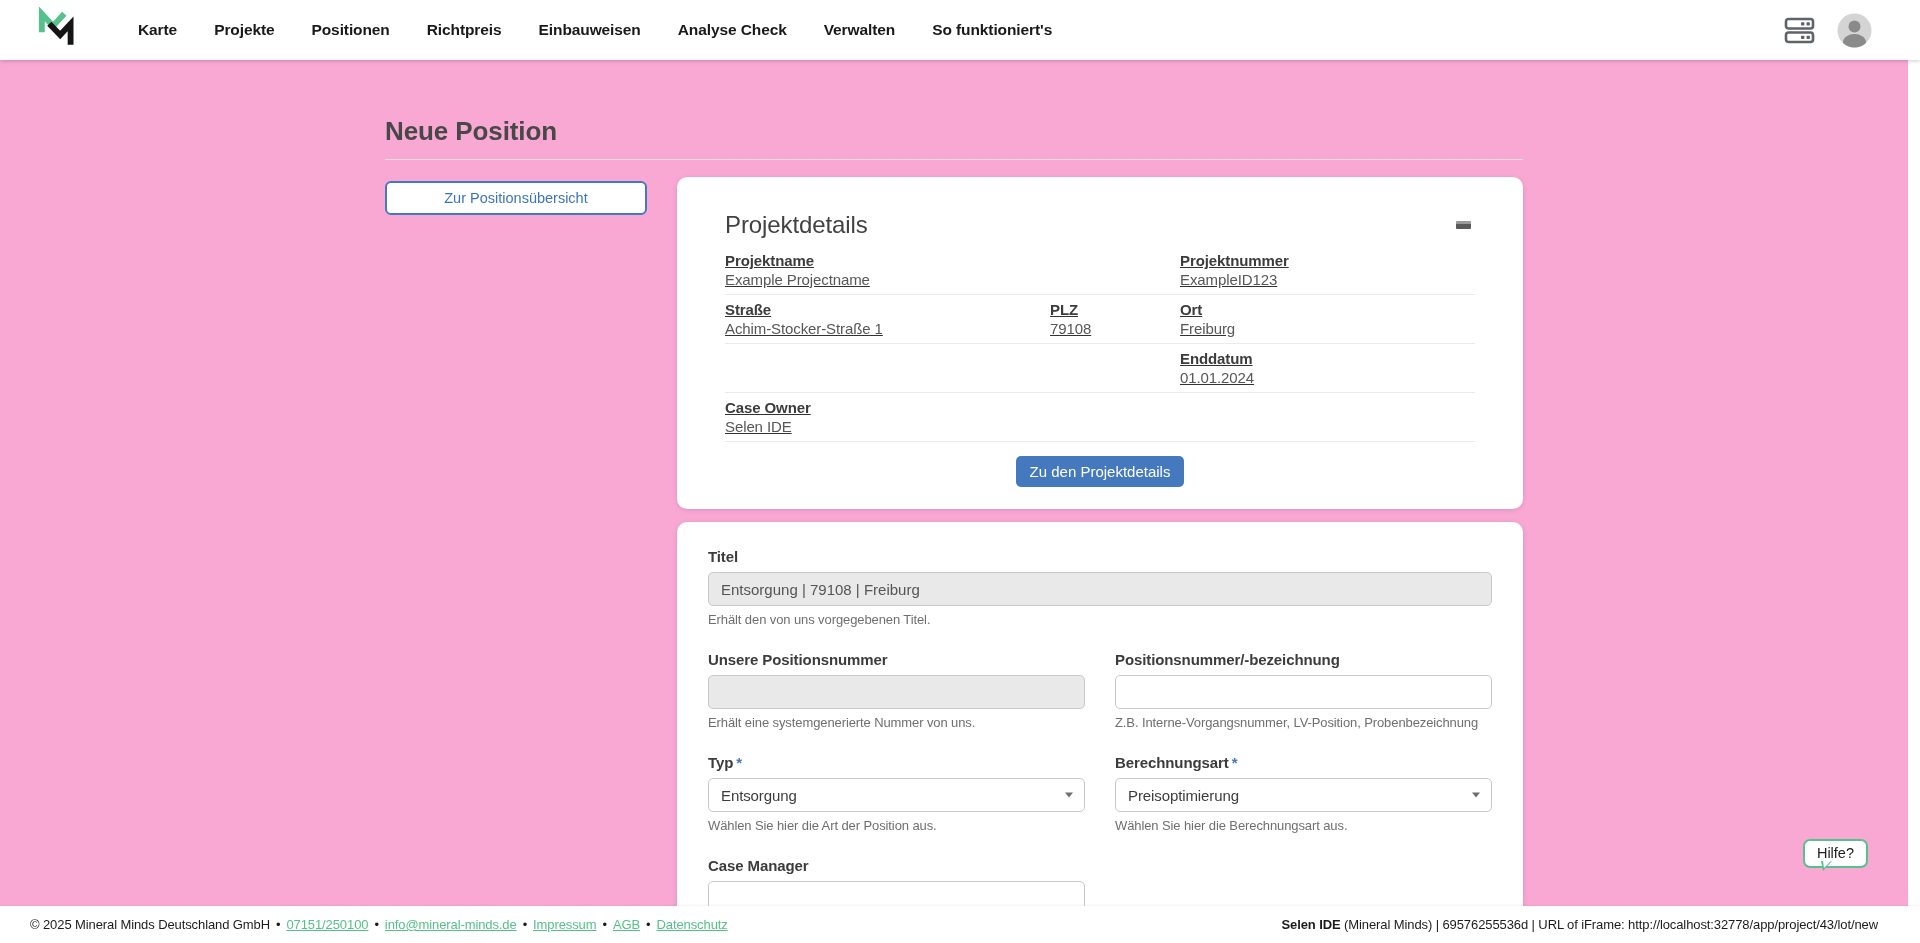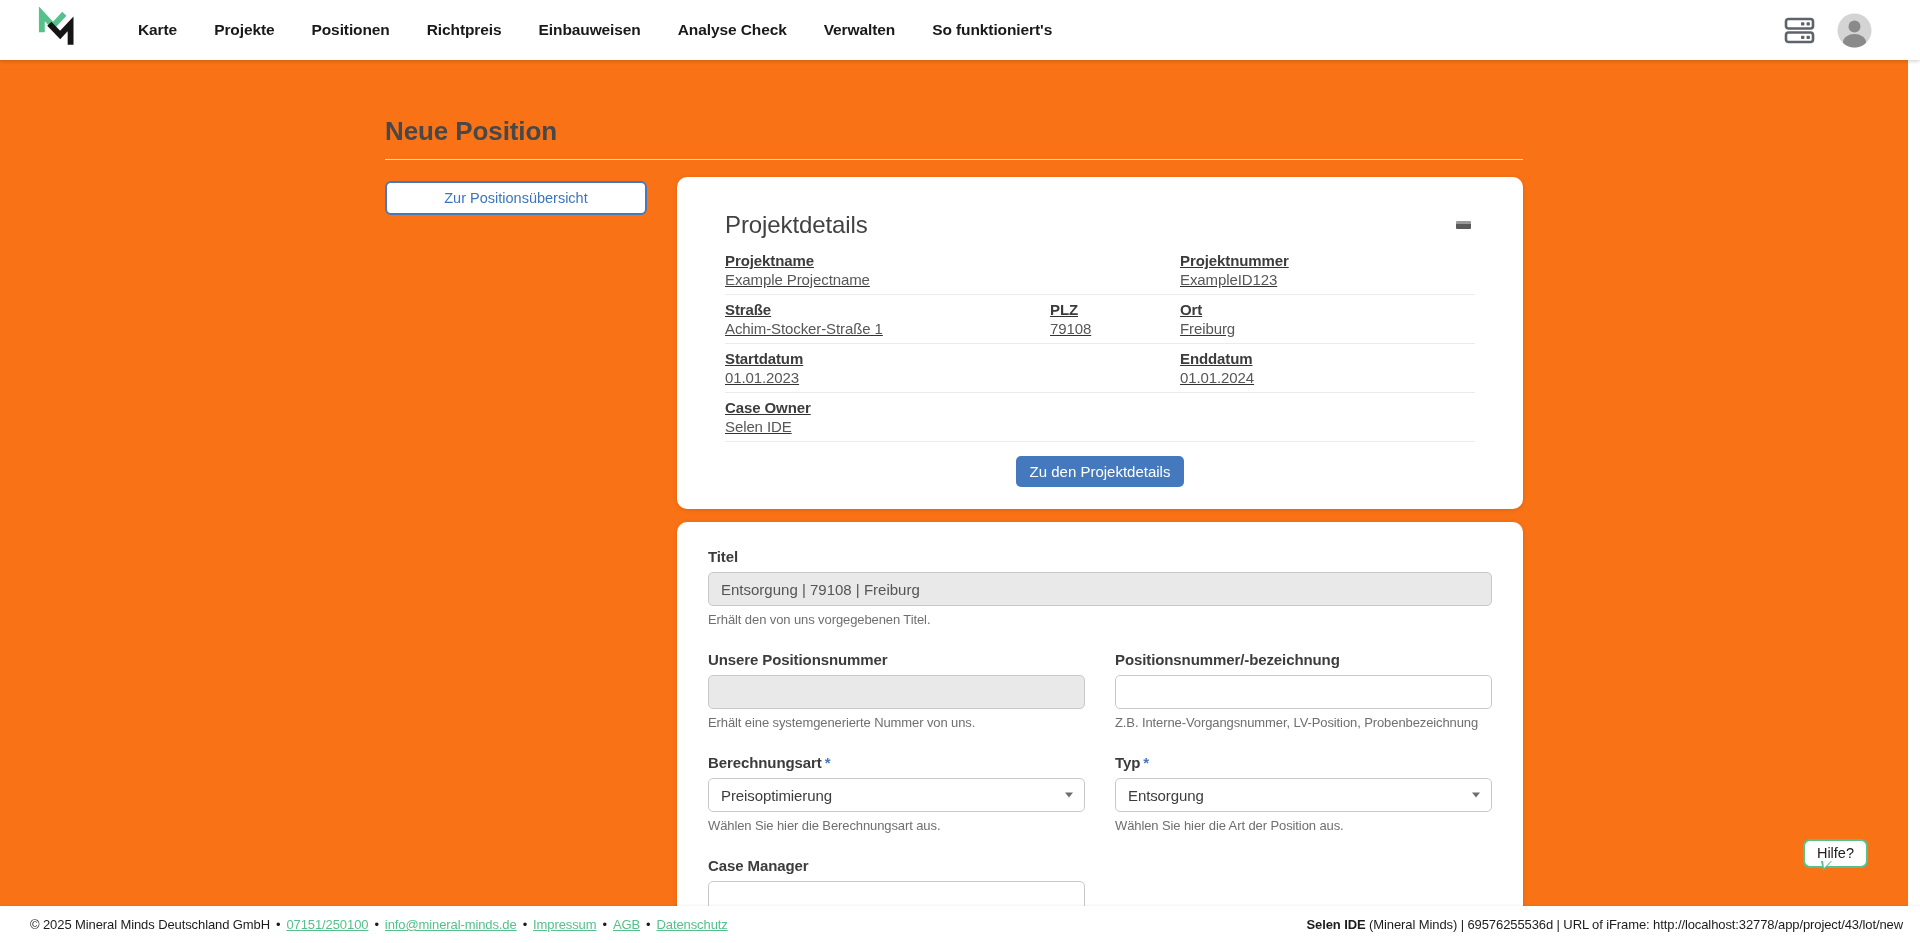--- a/index.html
+++ b/index.html
@@ -23,21 +23,21 @@
   .nav-links { display:flex; align-items:center; gap:37px; }
   .nav-link {
     font-size:15.5px; font-weight:700; color:#191919; cursor:pointer; white-space:nowrap;
   }
   .nav-right { margin-left:auto; margin-right:48px; display:flex; align-items:center; gap:22px; }
   .icon-btn { cursor:pointer; display:flex; align-items:center; }
 
   
   .viewport {
     position:absolute; top:60px; left:0; right:12px; bottom:0;
-    background:#f97316; overflow:hidden; z-index:1;
+    background:#f9a8d4; overflow:hidden; z-index:1;
   }
   .container { width:1138px; margin:56px auto 0 auto; }
   .page-title { margin:0; font-size:26px; font-weight:700; color:#484848; }
   .title-divider { border:none; border-top:1px solid #dedede; margin:12px 0 0 0; }
 
   .columns { display:flex; gap:30px; margin-top:17px; align-items:flex-start; }
   .left-col { width:262px; flex:0 0 262px; }
   .right-col { flex:1; }
 
   .btn-outline {
@@ -115,21 +115,21 @@
   .help-bubble::after {
     content:""; position:absolute; left:18px; bottom:-6px;
     border:4.5px solid transparent; border-top:7px solid #ffffff; border-left-width:1px; border-right-width:7px;
   }
 
   
   .footer {
     position:absolute; left:0; bottom:0; width:1920px; height:37px;
     background:#fff; z-index:25;
     display:flex; align-items:center; justify-content:space-between;
-    padding:0 17px 0 30px;
+    padding:0 42px 0 30px;
     font-size:13px; color:#1c1c1c;
     box-shadow:0 -1px 2px rgba(0,0,0,0.05);
   }
   .footer-left { display:flex; align-items:center; gap:6px; white-space:nowrap; }
   .footer-link { color:#55c08b; text-decoration:underline; cursor:pointer; }
   .footer-sep { color:#1c1c1c; }
   .footer-right { white-space:nowrap; }
   .footer-user { font-weight:700; }
 </style>
 </head>
@@ -220,24 +220,20 @@
               <div class="pd-cell-b">
                 <div class="pd-label">PLZ</div>
                 <div class="pd-value">79108</div>
               </div>
               <div class="pd-cell-c">
                 <div class="pd-label">Ort</div>
                 <div class="pd-value">Freiburg</div>
               </div>
             </div>
             <div class="pd-row">
-              <div class="pd-cell-a-wide">
-                <div class="pd-label">Startdatum</div>
-                <div class="pd-value">01.01.2023</div>
-              </div>
               <div class="pd-cell-c">
                 <div class="pd-label">Enddatum</div>
                 <div class="pd-value">01.01.2024</div>
               </div>
             </div>
             <div class="pd-row">
               <div class="pd-cell-a-wide">
                 <div class="pd-label">Case Owner</div>
                 <div class="pd-value">Selen IDE</div>
               </div>
@@ -264,40 +260,40 @@
               <div class="form-hint">Erhält eine systemgenerierte Nummer von uns.</div>
             </div>
             <div class="form-group">
               <label class="form-label">Positionsnummer/-bezeichnung</label>
               <input class="text-input" type="text" value="" style="">
               <div class="form-hint">Z.B. Interne-Vorgangsnummer, LV-Position, Probenbezeichnung</div>
             </div>
           </div>
 
           <div class="two-col">
+            <div class="form-group">
+              <label class="form-label">
+                <span>Typ</span><span class="required">*</span>
+              </label>
+              <div class="select-box">
+                <span class="select-value">Entsorgung</span>
+                <span class="select-caret"></span>
+              </div>
+              <div class="form-hint">Wählen Sie hier die Art der Position aus.</div>
+            </div>
             <div class="form-group">
               <label class="form-label">
                 <span>Berechnungsart</span><span class="required">*</span>
               </label>
               <div class="select-box">
                 <span class="select-value">Preisoptimierung</span>
                 <span class="select-caret"></span>
               </div>
               <div class="form-hint">Wählen Sie hier die Berechnungsart aus.</div>
             </div>
-            <div class="form-group">
-              <label class="form-label">
-                <span>Typ</span><span class="required">*</span>
-              </label>
-              <div class="select-box">
-                <span class="select-value">Entsorgung</span>
-                <span class="select-caret"></span>
-              </div>
-              <div class="form-hint">Wählen Sie hier die Art der Position aus.</div>
-            </div>
           </div>
 
           <div class="two-col">
             <div class="form-group">
               <label class="form-label">Case Manager</label>
               <input class="text-input" type="text" style="">
             </div>
           </div>
 
         </div>

